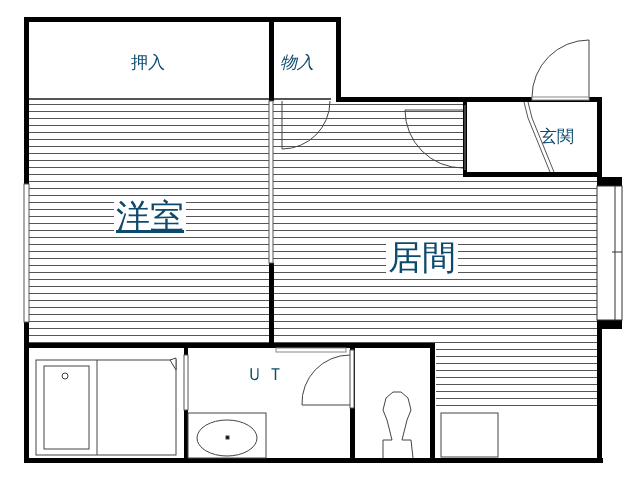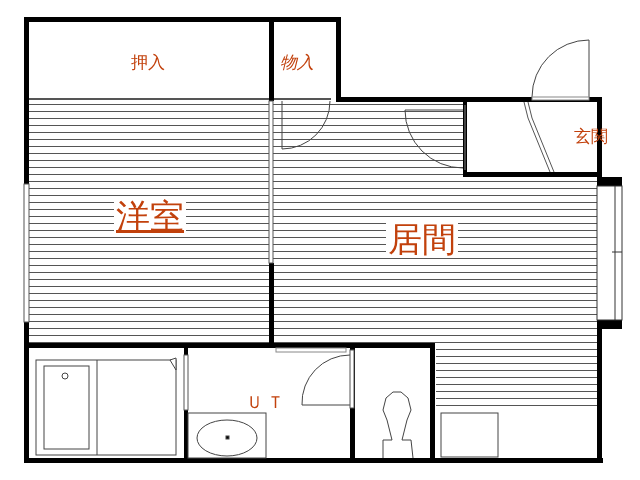--- a/index.html
+++ b/index.html
@@ -1,18 +1,18 @@
 <!DOCTYPE html>
 <html><head>
 <meta charset="utf-8">
 <style>
   html,body{margin:0;padding:0;background:#fff;}
   body{width:640px;height:480px;position:relative;overflow:hidden;font-family:"DejaVu Sans",sans-serif;}
   svg{position:absolute;left:0;top:0;}
-  .lbl{position:absolute;color:#c2410c;white-space:nowrap;background:#fff;line-height:1;}
+  .lbl{position:absolute;color:#0c4a6e;white-space:nowrap;background:#fff;line-height:1;}
   .small{font-size:17px;}
   .big{font-size:34px;padding:0 2px;}
 </style>
 </head>
 <body>
 
 <svg width="640" height="480" viewBox="0 0 640 480">
   <defs>
     <pattern id="floor" width="8" height="7" patternUnits="userSpaceOnUse">
       <rect width="8" height="7" fill="#fff"></rect>
@@ -98,16 +98,16 @@
     <rect x="276" y="348" width="70" height="4" fill="#fff" stroke="#888"></rect>
   </g>
 
   <path d="M383 458 L383 440 L392 440 L387 420 L383 410 L386 398 L393 392 L401 392 L408 398 L411 410 L407 420 L402 440 L411 440 L413 458" fill="none" stroke="#444" stroke-width="1"></path>
 
   <rect x="441" y="413" width="57" height="44" fill="none" stroke="#444" stroke-width="1"></rect>
 </svg>
 
 <div class="lbl small" style="left:131px;top:54px;">押入</div>
 <div class="lbl small" style="left:280px;top:54px;font-style:italic;">物入</div>
-<div class="lbl small" style="left:540px;top:128px;background:transparent;padding-left:34px;">玄関</div>
+<div class="lbl small" style="left:540px;top:128px;background:transparent;">玄関</div>
 <div class="lbl big" style="left:114px;top:199px;text-decoration:underline;">洋室</div>
-<div class="lbl big" style="left:386px;top:222px;">居間</div>
-<div class="lbl small" style="left:246px;top:394px;letter-spacing:4px;">ＵＴ</div>
+<div class="lbl big" style="left:386px;top:240px;">居間</div>
+<div class="lbl small" style="left:246px;top:366px;letter-spacing:4px;">ＵＴ</div>
 
 </body></html>

